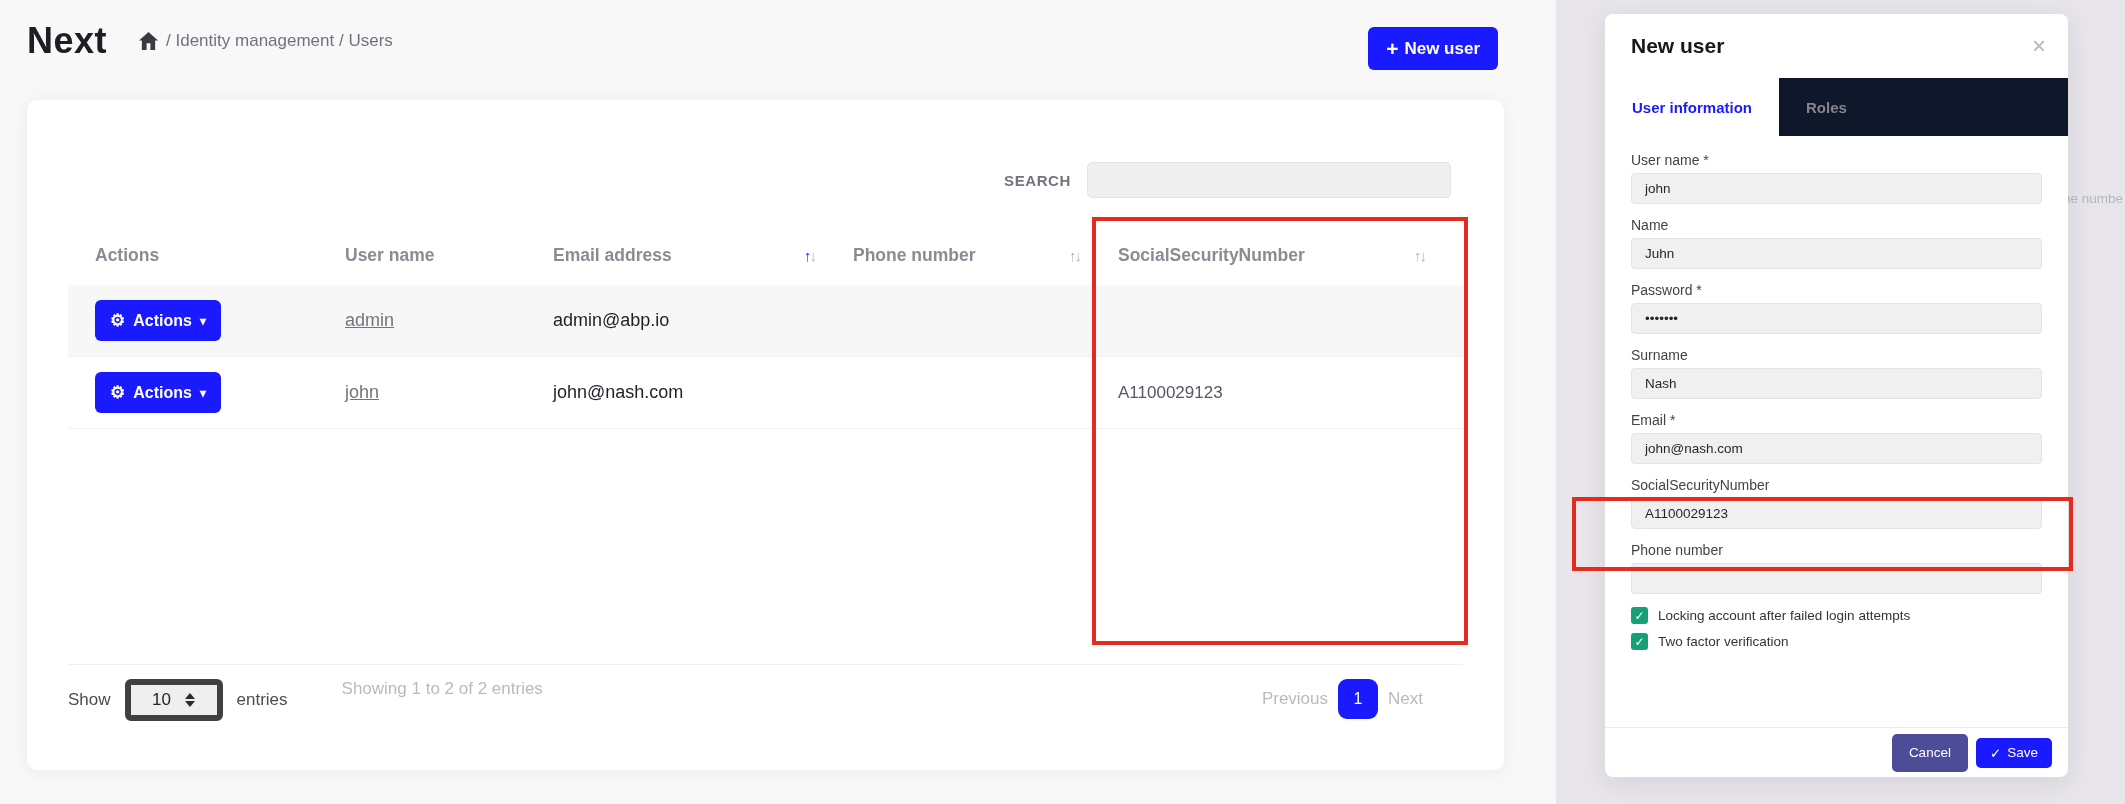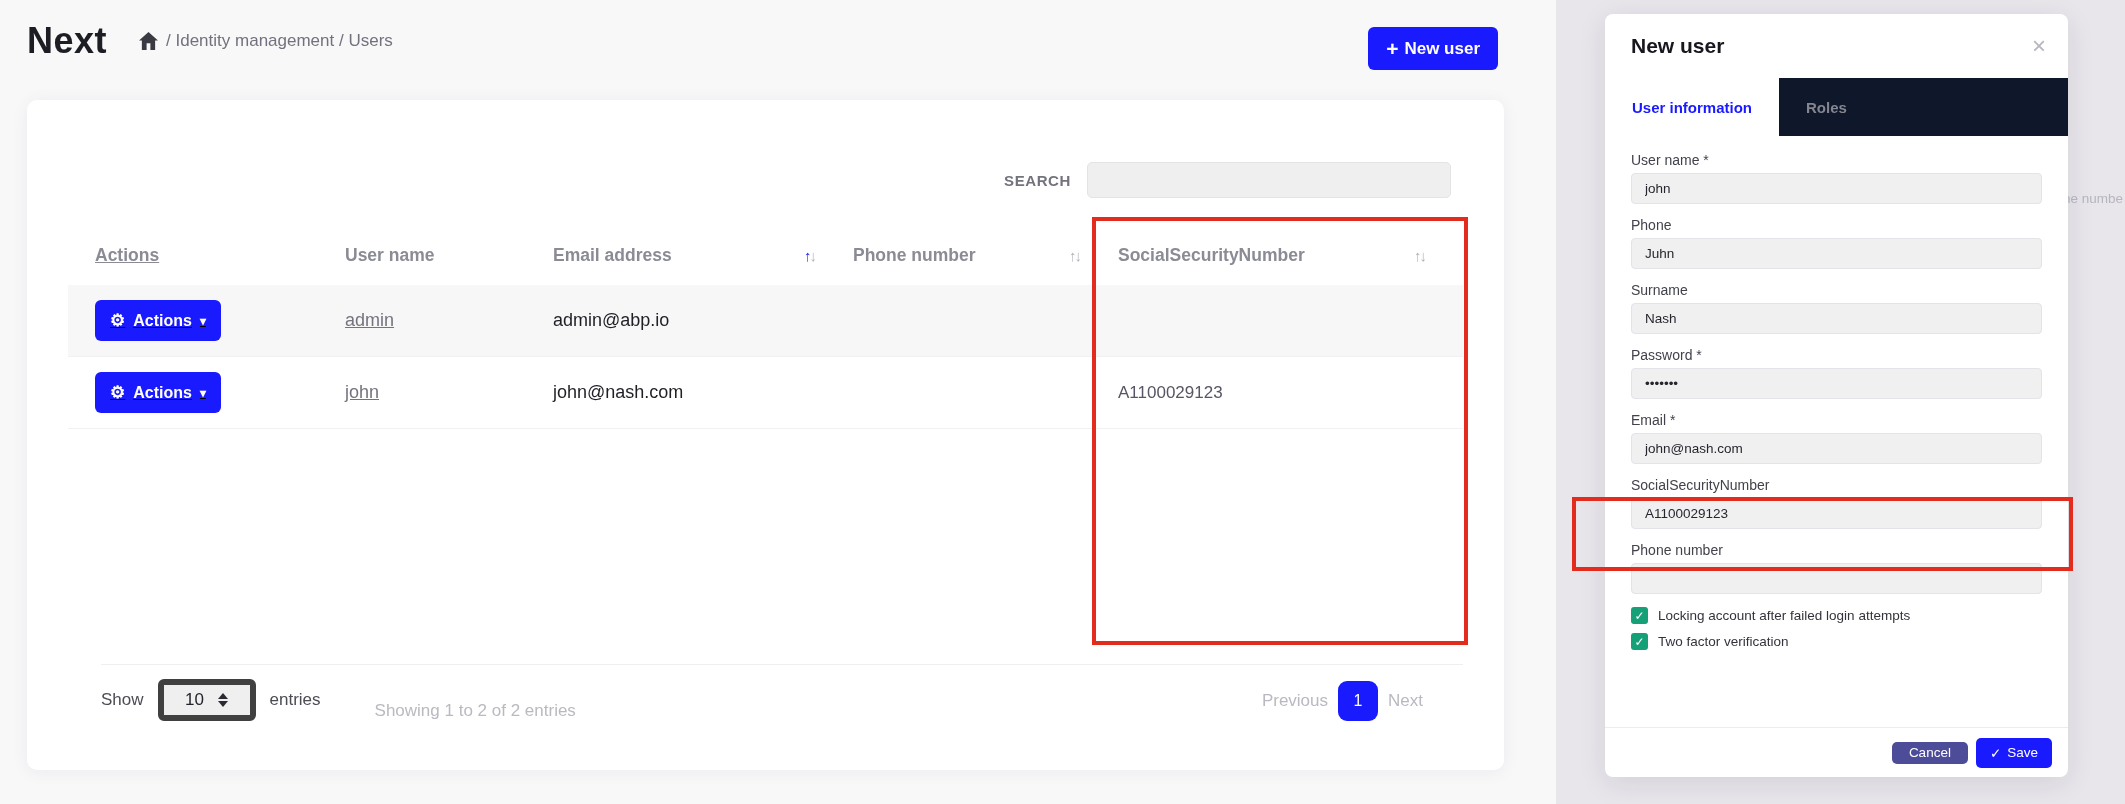--- a/index.html
+++ b/index.html
@@ -22,37 +22,37 @@
 
   .search-row { position:absolute; top:62px; right:53px; display:flex; align-items:center; gap:16px; }
   .search-label { font-size:15px; font-weight:700; color:#73737d; letter-spacing:.6px; }
   .search-input { width:364px; height:36px; background:#efeff0; border:1px solid #e4e4e7;
     border-radius:5px; font-family:inherit; font-size:15px; padding:0 12px; color:#2a2a33; }
 
   .table { position:absolute; left:41px; right:41px; top:125px; }
   .trow { display:grid; grid-template-columns:277px 208px 300px 265px 1fr; align-items:center; }
   .thead { height:60px; }
   .th { font-size:17.5px; font-weight:700; color:#8b8b95; display:flex; align-items:center; }
-  .th.first, .td.first { padding-left:27px;text-decoration:underline; }
+  .th.first, .td.first { padding-left:27px; }
   .sort { margin-left:auto; padding-right:36px; font-size:15px; font-weight:400; }
   .sort .up { color:#b4b4bc; } .sort .down { color:#b4b4bc; margin-left:-2px; }
   .sort .up.active { color:#2a2af0; }
   .tbody-row { height:72px; border-bottom:1px solid #f1f1f4; font-size:18px; }
   .tbody-row.striped { background:#f7f7f8; }
   .td.username { color:#74747e;text-decoration:underline; }
   .td.email { color:#1f1f26; }
   .td.ssn { color:#565664; font-size:17px; }
   .btn-actions { height:41px; padding:0 15px; background:#1a1aff; border:none; border-radius:6px;
     color:#fff; font-size:16px; font-weight:600; font-family:inherit; display:flex; align-items:center;
     gap:8px; cursor:pointer; }
   .btn-actions .gear { font-size:17px; line-height:1; }
   .btn-actions .caret { font-size:12px; }
 
   .table-footer { position:absolute; left:41px; right:41px; top:564px; border-top:1px solid #efeff2;
-    padding-top:14px; display:flex; align-items:flex-end;margin-left:33px; }
+    padding-top:14px; display:flex; align-items:flex-start; }
   .show-group { display:flex; align-items:center; font-size:17px; color:#4c4c55; gap:14px; }
   .pagesize { width:98px; height:42px; background:#efeff0; border:6px solid #404040; border-radius:6px;
     display:flex; align-items:center; justify-content:center; gap:14px; font-size:17px; color:#23232b; cursor:pointer; }
   .steppers { display:flex; flex-direction:column; gap:2px; }
   .tri-up { width:0; height:0; border-left:5px solid transparent; border-right:5px solid transparent; border-bottom:6px solid #2a2a33; }
   .tri-down { width:0; height:0; border-left:5px solid transparent; border-right:5px solid transparent; border-top:6px solid #2a2a33; }
   .summary { margin-left:54px; font-size:17px; color:#b9b9c1; }
   .pagination { margin-left:auto; display:flex; align-items:center; gap:10px; padding-right:40px; }
   .pg-prev, .pg-next { font-size:17px; color:#b9b9c1; cursor:pointer; }
   .pg-current { width:40px; height:40px; background:#1a1aff; color:#fff; border-radius:9px;
@@ -75,21 +75,21 @@
   .fgroup { margin-bottom:13px; }
   .fgroup label { display:block; font-size:14px; color:#42424c; margin-bottom:5px; }
   .fgroup input { width:100%; height:31px; background:#f0f0f1; border:1px solid #e3e3e8; border-radius:4px;
     font-family:inherit; font-size:13.5px; color:#26262e; padding:0 13px; }
   .cbrow { display:flex; align-items:center; gap:10px; margin-bottom:9px; margin-top:2px; }
   .cb { width:17px; height:17px; background:#16a077; border-radius:3px; display:flex; align-items:center;
     justify-content:center; color:#fff; font-size:12px; cursor:pointer; }
   .cbl { font-size:13.5px; color:#33333c; }
   .modal-footer { position:absolute; left:0; right:0; bottom:0; height:50px; border-top:1px solid #ececf0;
     display:flex; align-items:center; justify-content:flex-end; gap:8px; padding-right:16px; }
-  .btn-cancel { height:22px; padding:0 17px; background:#4c4c99; color:#fff; border:none; border-radius:5px;
+  .btn-cancel { height:38px; padding:0 17px; background:#4c4c99; color:#fff; border:none; border-radius:5px;
     font-family:inherit; font-size:13.5px; cursor:pointer; }
   .btn-save { height:30px; padding:0 14px; background:#1a1aff; color:#fff; border:none; border-radius:5px;
     font-family:inherit; font-size:13.5px; cursor:pointer; display:flex; align-items:center; gap:6px; }
 
   
   .red-rect { position:absolute; border:4px solid #e32b1e; z-index:50; pointer-events:none; }
   .red-rect-table { left:1092px; top:217px; width:376px; height:428px; }
   .red-rect-modal { left:1572px; top:497px; width:501px; height:74px; }
 </style>
 </head>
@@ -214,30 +214,30 @@
     <div class="tab active">User information</div>
     <div class="tab inactive">Roles</div>
   </div>
 
   <div class="modal-body">
     <div class="fgroup">
       <label>User name *</label>
       <input value="john" style="">
     </div>
     <div class="fgroup">
-      <label>Phone</label>
+      <label>Name</label>
       <input value="Juhn" style="">
+    </div>
+    <div class="fgroup">
+      <label>Password *</label>
+      <input value="•••••••" style="">
     </div>
     <div class="fgroup">
       <label>Surname</label>
       <input value="Nash" style="">
-    </div>
-    <div class="fgroup">
-      <label>Password *</label>
-      <input value="•••••••" style="">
     </div>
     <div class="fgroup">
       <label>Email *</label>
       <input value="john@nash.com" style="">
     </div>
     <div class="fgroup">
       <label>SocialSecurityNumber</label>
       <input value="A1100029123" style="">
     </div>
     <div class="fgroup">

